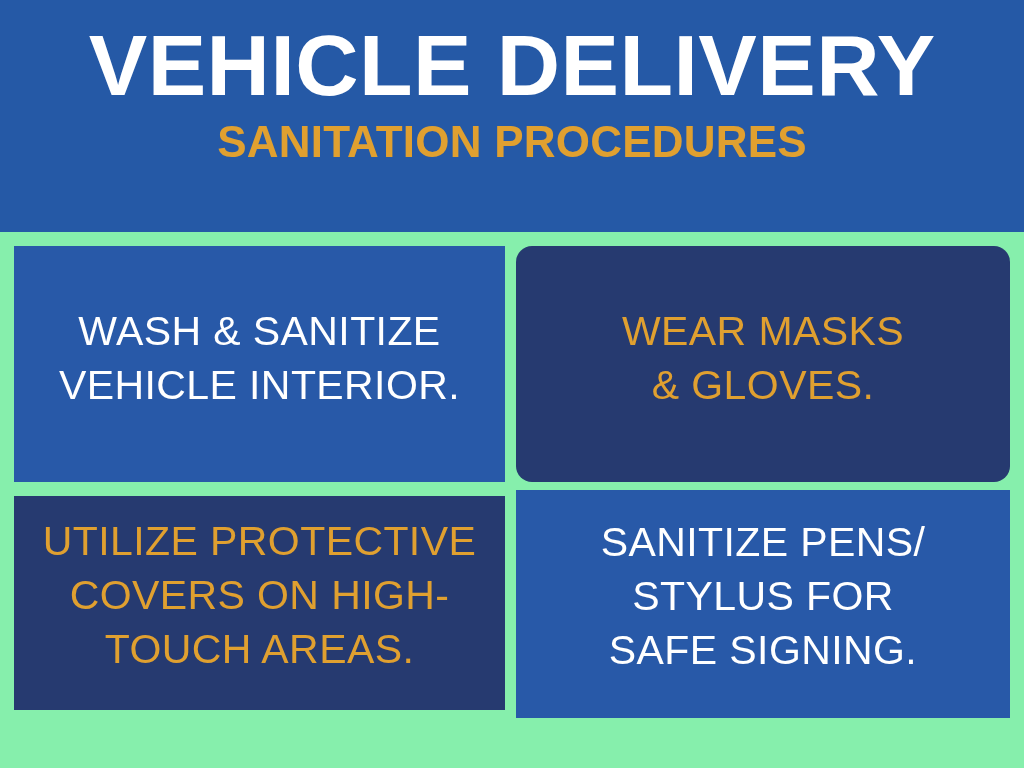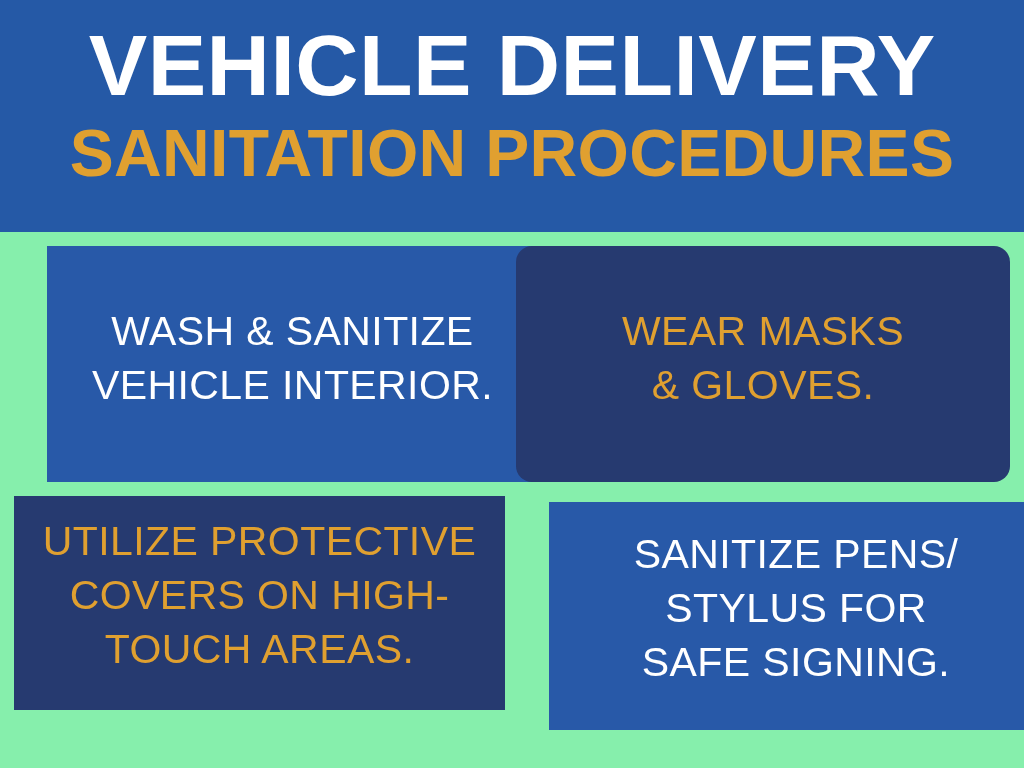--- a/index.html
+++ b/index.html
@@ -49,21 +49,21 @@
   }
   .header-line-1 {
     color: #ffffff;
     font-size: 86px;
     transform: scaleX(1.02);
     transform-origin: center top;
     margin-bottom: 12px;
   }
   .header-line-2 {
     color: #e0a030;
-    font-size: 66px;
+    font-size: 44px;
     transform: scaleX(1.0);
     transform-origin: center top;
   }
 
   
   .grid {
     position: absolute;
     left: 14px;
     top: 246px;
     width: 996px;
@@ -88,24 +88,24 @@
     line-height: 1.32;
     letter-spacing: 0.01em;
     white-space: pre-line;
     padding: 0 14px;
   }
 
   
   .panel-tl { left: 0;     top: 0;    width: 491px; height: 236px; }
   .panel-tr { left: 502px; top: 0;    width: 494px; height: 236px; border-radius: 16px; }
   .panel-bl { left: 0;     top: 250px; width: 491px; height: 214px; }
-  .panel-br { left: 502px; top: 256px; width: 494px; height: 228px; }
+  .panel-br { left: 502px; top: 244px; width: 494px; height: 228px; }
 
   
-  .bg-blue  { background: #2859a8; margin-left: 33px; }
+  .bg-blue  { background: #2859a8; }
   .bg-navy  { background: #263a70; }
   .fg-white { color: #ffffff; }
   .fg-gold  { color: #e0a030; }
 
   
   .panel-tl .panel-text,
   .panel-tr .panel-text { transform: translateY(-6px); }
   .panel-bl .panel-text,
   .panel-br .panel-text { transform: translateY(-8px); }
 </style>

